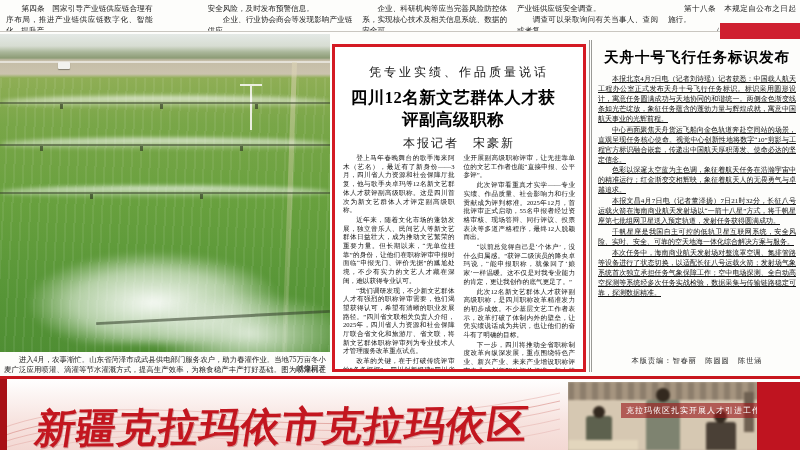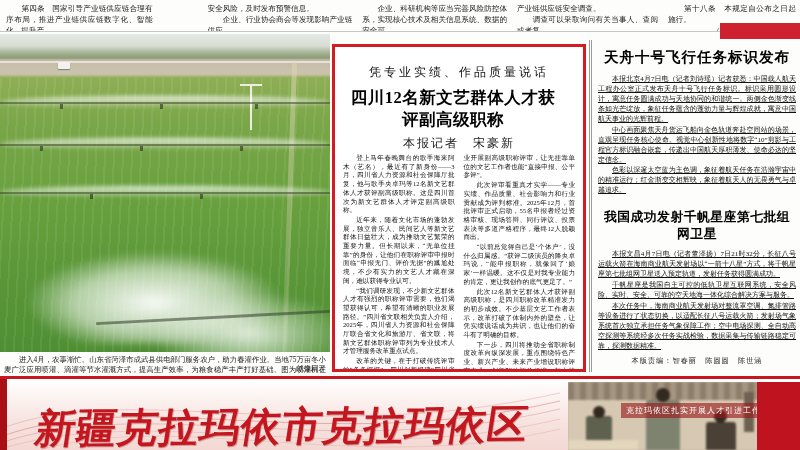--- a/index.html
+++ b/index.html
@@ -143,21 +143,20 @@
 
 <div class="abs vdivider"></div>
 
 <div class="abs right-col">
   <div class="r-head1">天舟十号飞行任务标识发布</div>
   <div class="r-body">
     <p>本报北京4月7日电（记者刘诗瑶）记者获悉：中国载人航天工程办公室正式发布天舟十号飞行任务标识。标识采用圆形设计，寓意任务圆满成功与天地协同的和谐统一。两侧金色渐变线条如光芒绽放，象征任务蕴含的蓬勃力量与辉煌成就，寓意中国航天事业的光辉前程。</p>
     <p>中心画面聚焦天舟货运飞船向金色轨道奔赴空间站的场景，直观呈现任务核心使命。视觉中心创新性地将数字“10”剪影与工程官方标识融合嵌套，传递出中国航天厚积薄发、使命必达的坚定信念。</p>
     <p>色彩以深邃太空蓝为主色调，象征着航天任务在浩瀚宇宙中的精准运行；红金渐变交相辉映，象征着航天人的无畏勇气与卓越追求。</p>
   </div>
-  <div class="r-head2">我国成功发射千帆星座第七批组网卫星</div>
   <div class="r-body">
     <p>本报文昌4月7日电（记者董泽扬）7日21时32分，长征八号运载火箭在海南商业航天发射场以“一箭十八星”方式，将千帆星座第七批组网卫星送入预定轨道，发射任务获得圆满成功。</p>
     <p>千帆星座是我国自主可控的低轨卫星互联网系统，安全风险、实时、安全、可靠的空天地海一体化综合解决方案与服务。</p>
     <p>本次任务中，海南商业航天发射场对整流罩空调、氮排管路等设备进行了状态切换，以适配长征八号运载火箭；发射场气象系统首次独立承担任务气象保障工作；空中电场探测、全自动高空探测等系统经多次任务实战检验，数据采集与传输链路稳定可靠，探测数据精准。</p>
   </div>
 </div>
 <div class="editors">本版责编：智春丽　陈圆圆　陈世涵</div>
 
 <div class="abs banner">
   <svg class="banner-curves" width="560" height="71" viewBox="0 0 560 71">

